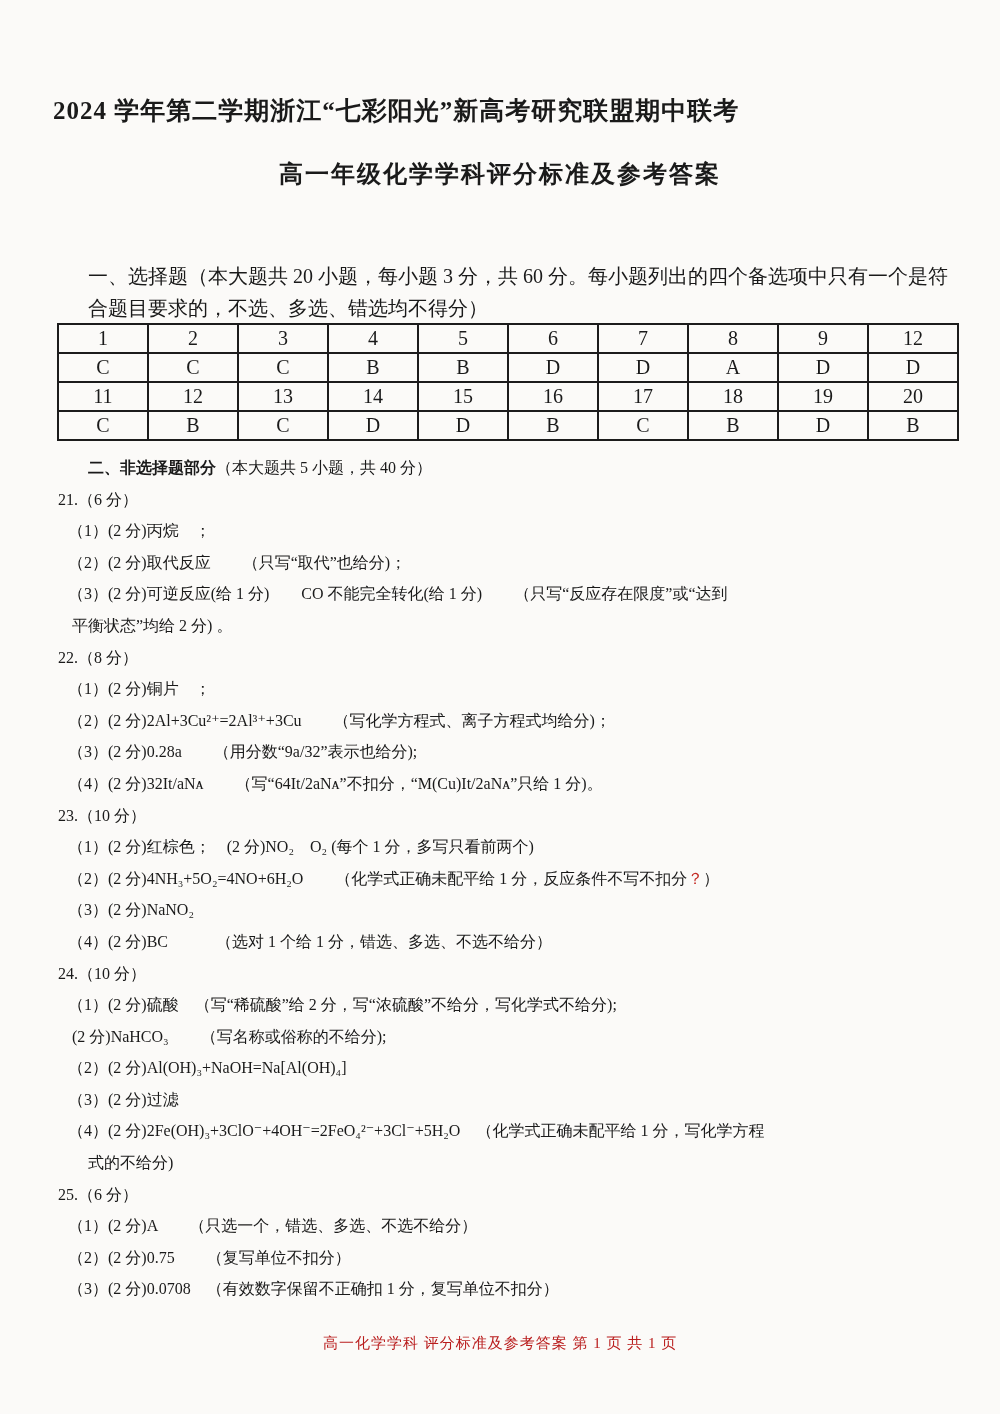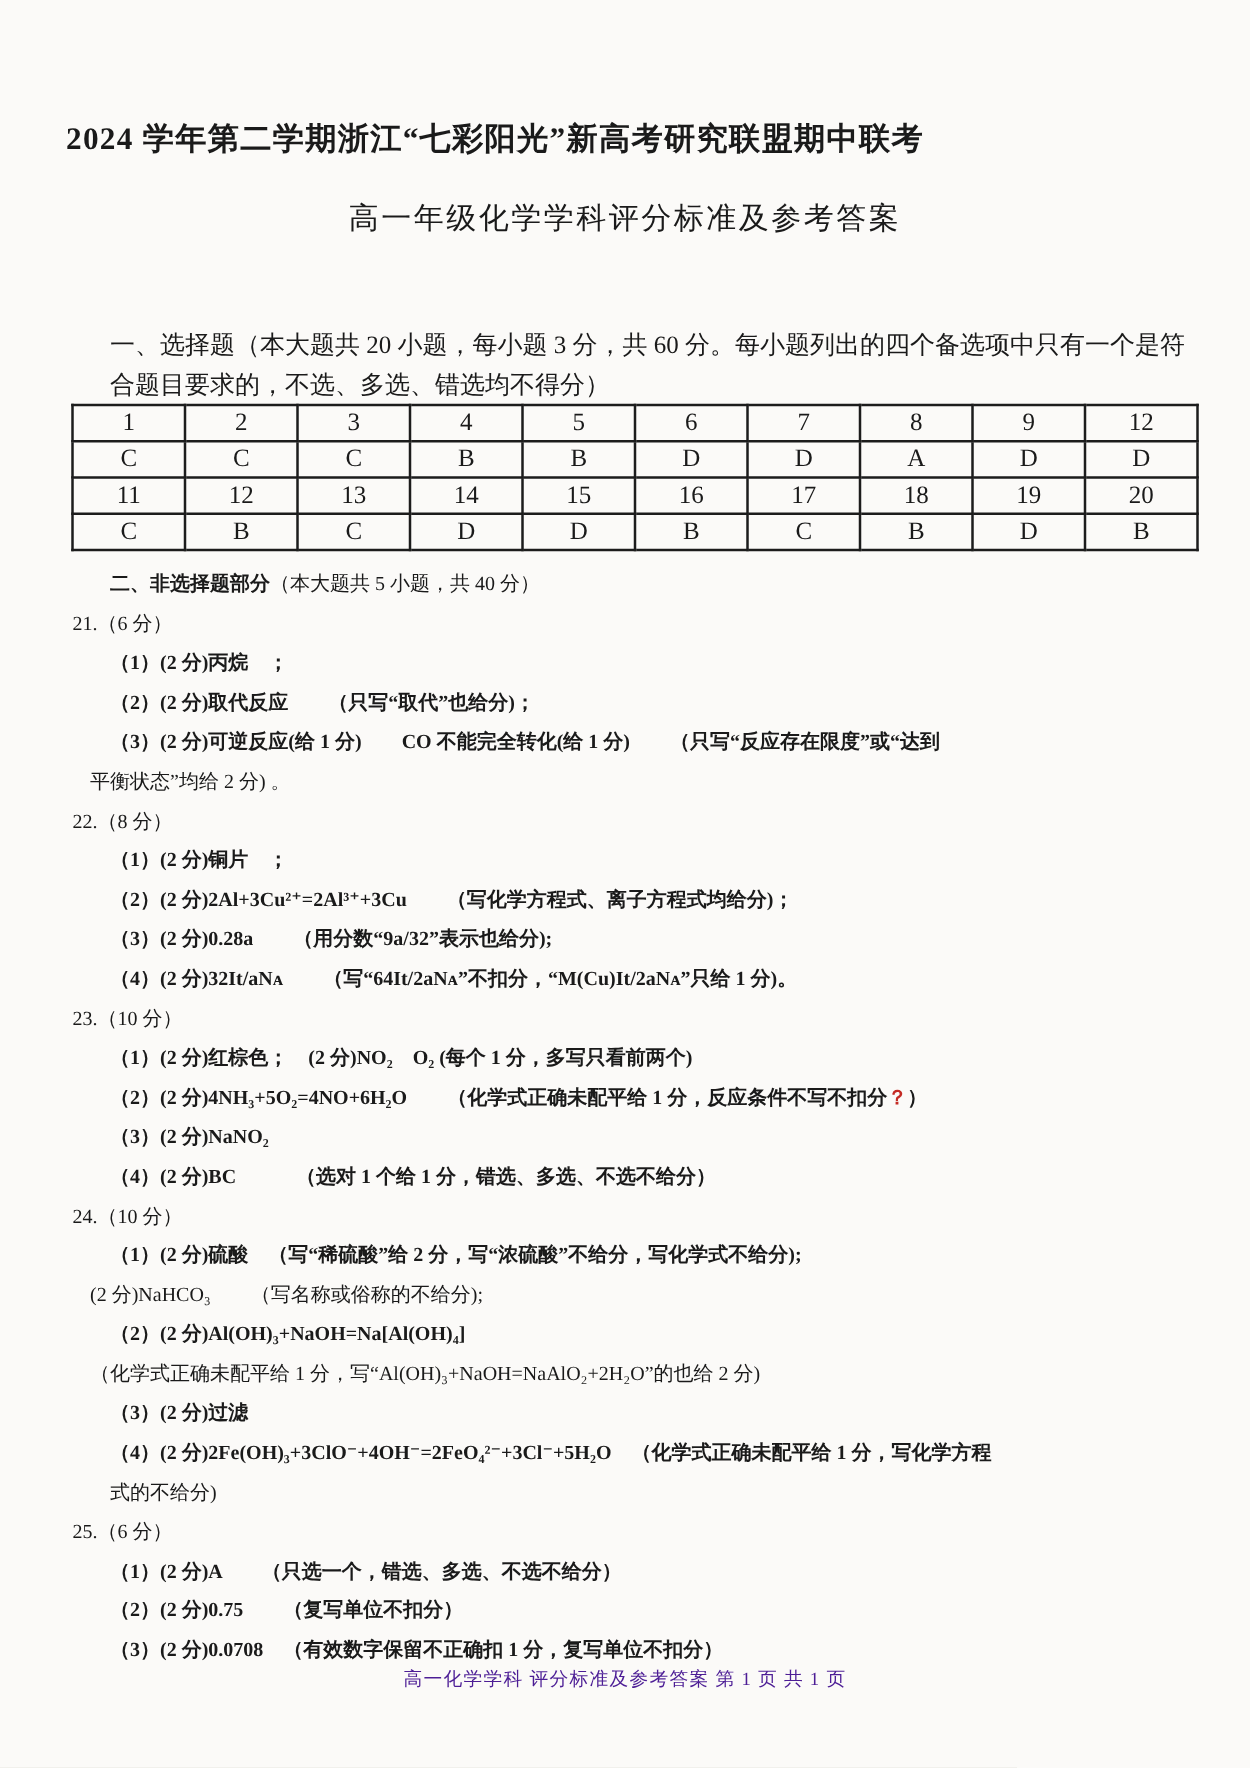--- a/index.html
+++ b/index.html
@@ -11,45 +11,45 @@
     overflow:hidden;
     font-family:"Liberation Serif","DejaVu Serif",serif;
     color:#1a1a1a;
   }
   .doc-title{
     position:absolute;top:94px;left:0;width:792px;
     text-align:center;font-size:25px;font-weight:bold;letter-spacing:1px;
   }
   .doc-subtitle{
     position:absolute;top:158px;left:0;width:1000px;
-    text-align:center;font-size:24px;font-weight:normal;letter-spacing:2px;
+    text-align:center;font-size:24px;font-weight:bold;letter-spacing:2px;
   }
   .intro{position:absolute;top:260px;left:0;width:1000px;}
   .intro .line{line-height:32px;font-size:20px;white-space:nowrap;}
   .answer-table{
     position:absolute;top:323px;left:57px;
     border-collapse:collapse;table-layout:fixed;width:885px;
   }
   .answer-table td{
     border:2px solid #1c1c1c;
     width:88px;height:27px;
     text-align:center;vertical-align:middle;
     font-size:20px;padding:0;
   }
   .body-lines{position:absolute;top:452px;left:0;width:1000px;}
   .body-lines .line{line-height:31.6px;font-size:16px;white-space:nowrap;}
   .ind-s{padding-left:88px;}
   .ind-q{padding-left:58px;}
-  .ind-a{padding-left:88px;font-weight:bold;}
+  .ind-a{padding-left:68px;}
   .ind-c{padding-left:72px;}
   .seg-bold{font-weight:bold;}
   .seg-red{color:#c42a24;}
   .doc-footer{
     position:absolute;top:1334px;left:0;width:1000px;
-    text-align:center;font-size:15px;color:#4c1d95;letter-spacing:1px;
+    text-align:center;font-size:15px;color:#b91c1c;letter-spacing:1px;
   }
 </style>
 </head>
 <body>
 
 <div class="page">
   <div class="doc-title">2024 学年第二学期浙江“七彩阳光”新高考研究联盟期中联考</div>
   <div class="doc-subtitle">高一年级化学学科评分标准及参考答案</div>
 
   <div class="intro">
@@ -124,21 +124,20 @@
       <div class="line ind-a"><span class="">（4）(2 分)32It/aNᴀ　　（写“64It/2aNᴀ”不扣分，“M(Cu)It/2aNᴀ”只给 1 分)。</span></div>
       <div class="line ind-q"><span class="">23.（10 分）</span></div>
       <div class="line ind-a"><span class="">（1）(2 分)红棕色；　(2 分)NO₂　O₂ (每个 1 分，多写只看前两个)</span></div>
       <div class="line ind-a"><span class="">（2）(2 分)4NH₃+5O₂=4NO+6H₂O　　（化学式正确未配平给 1 分，反应条件不写不扣分</span><span class="seg-red">？</span><span class="">）</span></div>
       <div class="line ind-a"><span class="">（3）(2 分)NaNO₂</span></div>
       <div class="line ind-a"><span class="">（4）(2 分)BC　　　（选对 1 个给 1 分，错选、多选、不选不给分）</span></div>
       <div class="line ind-q"><span class="">24.（10 分）</span></div>
       <div class="line ind-a"><span class="">（1）(2 分)硫酸　（写“稀硫酸”给 2 分，写“浓硫酸”不给分，写化学式不给分);</span></div>
       <div class="line ind-c"><span class="">(2 分)NaHCO₃　　（写名称或俗称的不给分);</span></div>
       <div class="line ind-a"><span class="">（2）(2 分)Al(OH)₃+NaOH=Na[Al(OH)₄]</span></div>
-      <div class="line ind-c"><span class="">（化学式正确未配平给 1 分，写“Al(OH)₃+NaOH=NaAlO₂+2H₂O”的也给 2 分)</span></div>
       <div class="line ind-a"><span class="">（3）(2 分)过滤</span></div>
       <div class="line ind-a"><span class="">（4）(2 分)2Fe(OH)₃+3ClO⁻+4OH⁻=2FeO₄²⁻+3Cl⁻+5H₂O　（化学式正确未配平给 1 分，写化学方程</span></div>
       <div class="line ind-s"><span class="">式的不给分)</span></div>
       <div class="line ind-q"><span class="">25.（6 分）</span></div>
       <div class="line ind-a"><span class="">（1）(2 分)A　　（只选一个，错选、多选、不选不给分）</span></div>
       <div class="line ind-a"><span class="">（2）(2 分)0.75　　（复写单位不扣分）</span></div>
       <div class="line ind-a"><span class="">（3）(2 分)0.0708　（有效数字保留不正确扣 1 分，复写单位不扣分）</span></div>
     </div>
 
   <div class="doc-footer">高一化学学科 评分标准及参考答案 第 1 页 共 1 页</div>

